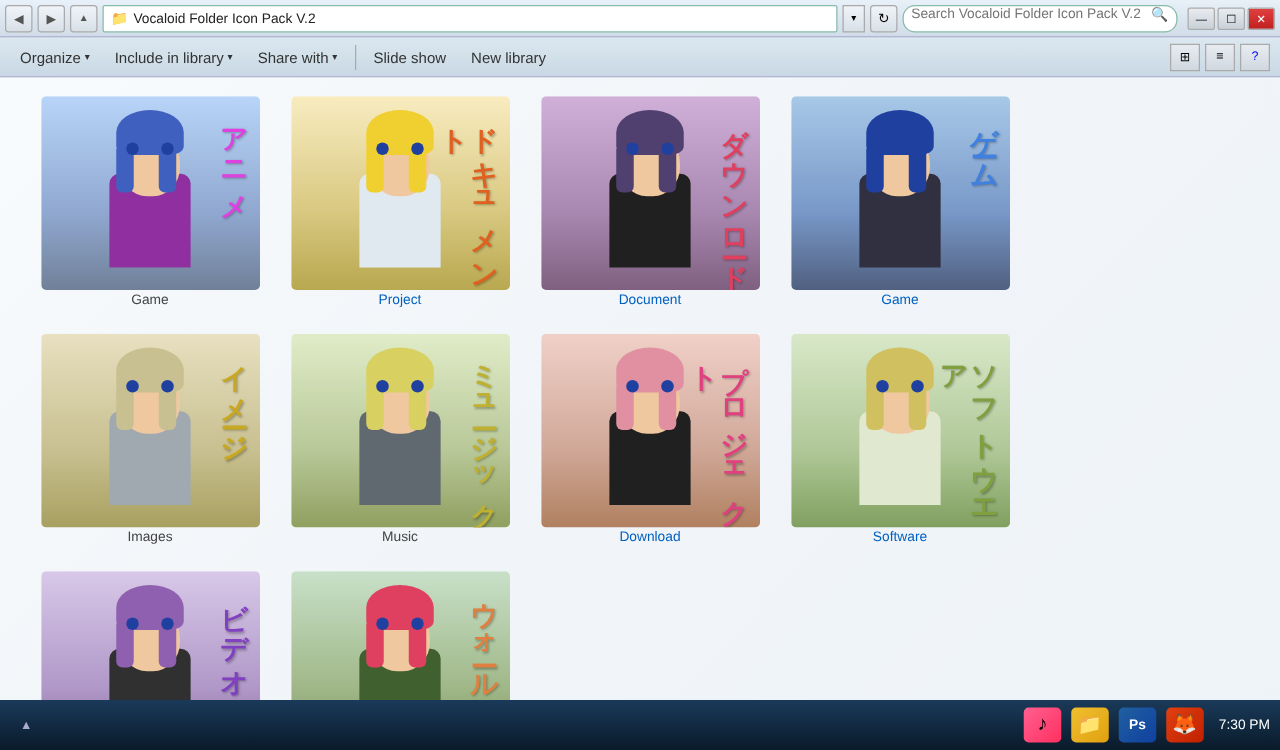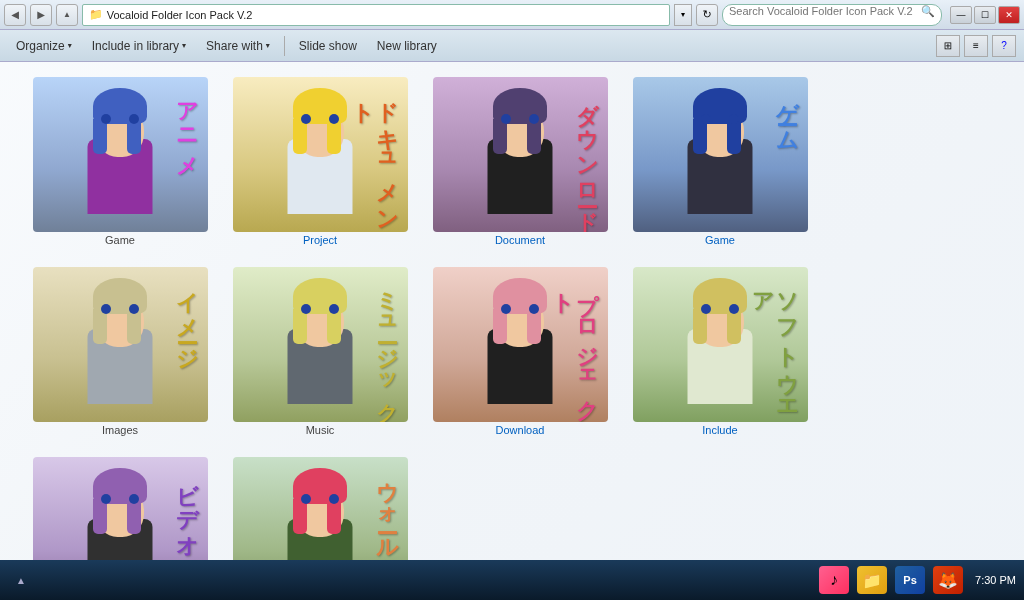--- a/index.html
+++ b/index.html
@@ -546,21 +546,21 @@
         <div style="position:absolute;bottom:107px;left:50%;transform:translateX(-50%);width:38px;height:12px;display:flex;justify-content:space-between;align-items:center;">
           <div style="width:10px;height:10px;background:#2040a0;border-radius:50%;"></div>
           <div style="width:10px;height:10px;background:#2040a0;border-radius:50%;"></div>
         </div>
       </div>
 
       <div class="jp-text" style="color:#80a040;">ソフトウエア</div>
 
       <div style="position:absolute;bottom:8px;left:50%;transform:translateX(-50%);width:0;height:0;"></div>
     </div>
-    <div class="file-label" style="color:#0060c0">Include</div>
+    <div class="file-label" style="color:#0060c0">Software</div>
   </div>
       <div class="file-item">
     <div class="folder-artwork">
       <div style="position:absolute;top:0;left:0;right:0;bottom:0;background:linear-gradient(180deg, #d8c8e8 0%, #b098c8 60%, #806090 100%);border-radius:4px;overflow:hidden;">
 
         <div style="position:absolute;bottom:18px;left:50%;transform:translateX(-50%);width:65px;height:75px;background:#303030;border-radius:8px 8px 0 0;"></div>
 
         <div style="position:absolute;bottom:75px;left:50%;transform:translateX(-50%);width:48px;height:52px;background:#f0c8a0;border-radius:50% 50% 45% 45%;"></div>
 
         <div style="position:absolute;bottom:108px;left:50%;transform:translateX(-50%);width:54px;height:36px;background:#9060b0;border-radius:50% 50% 20% 20%;"></div>

